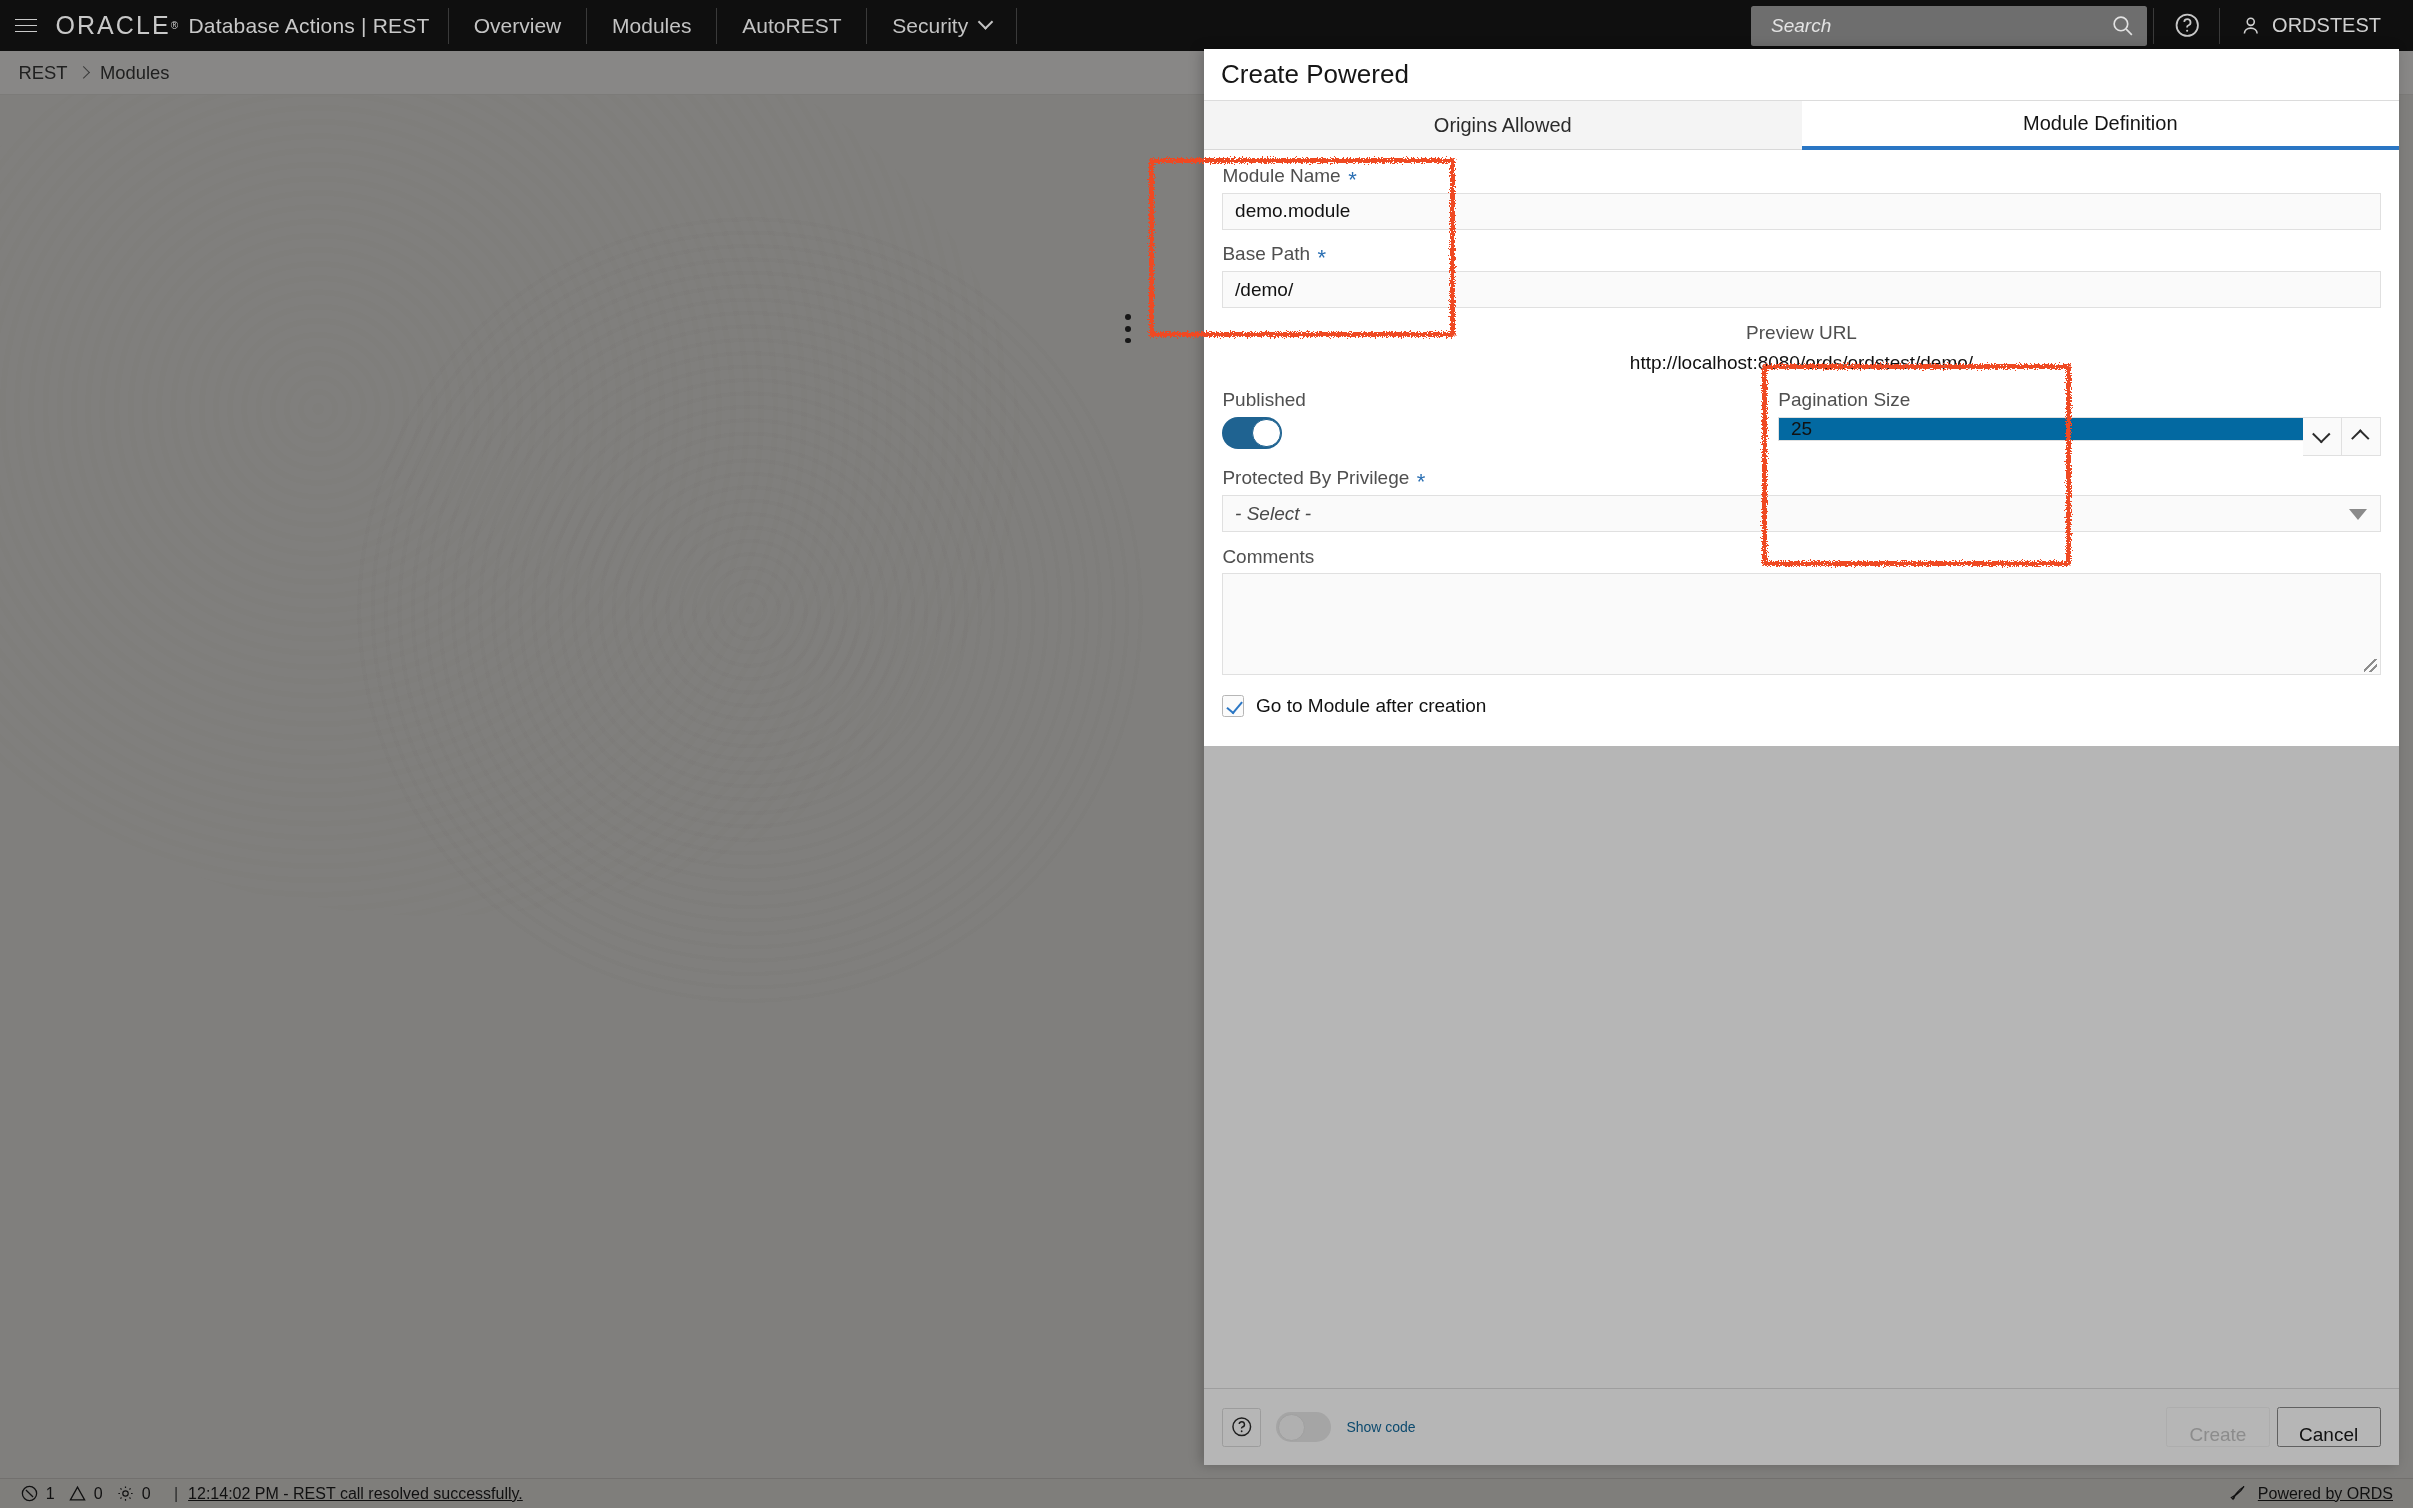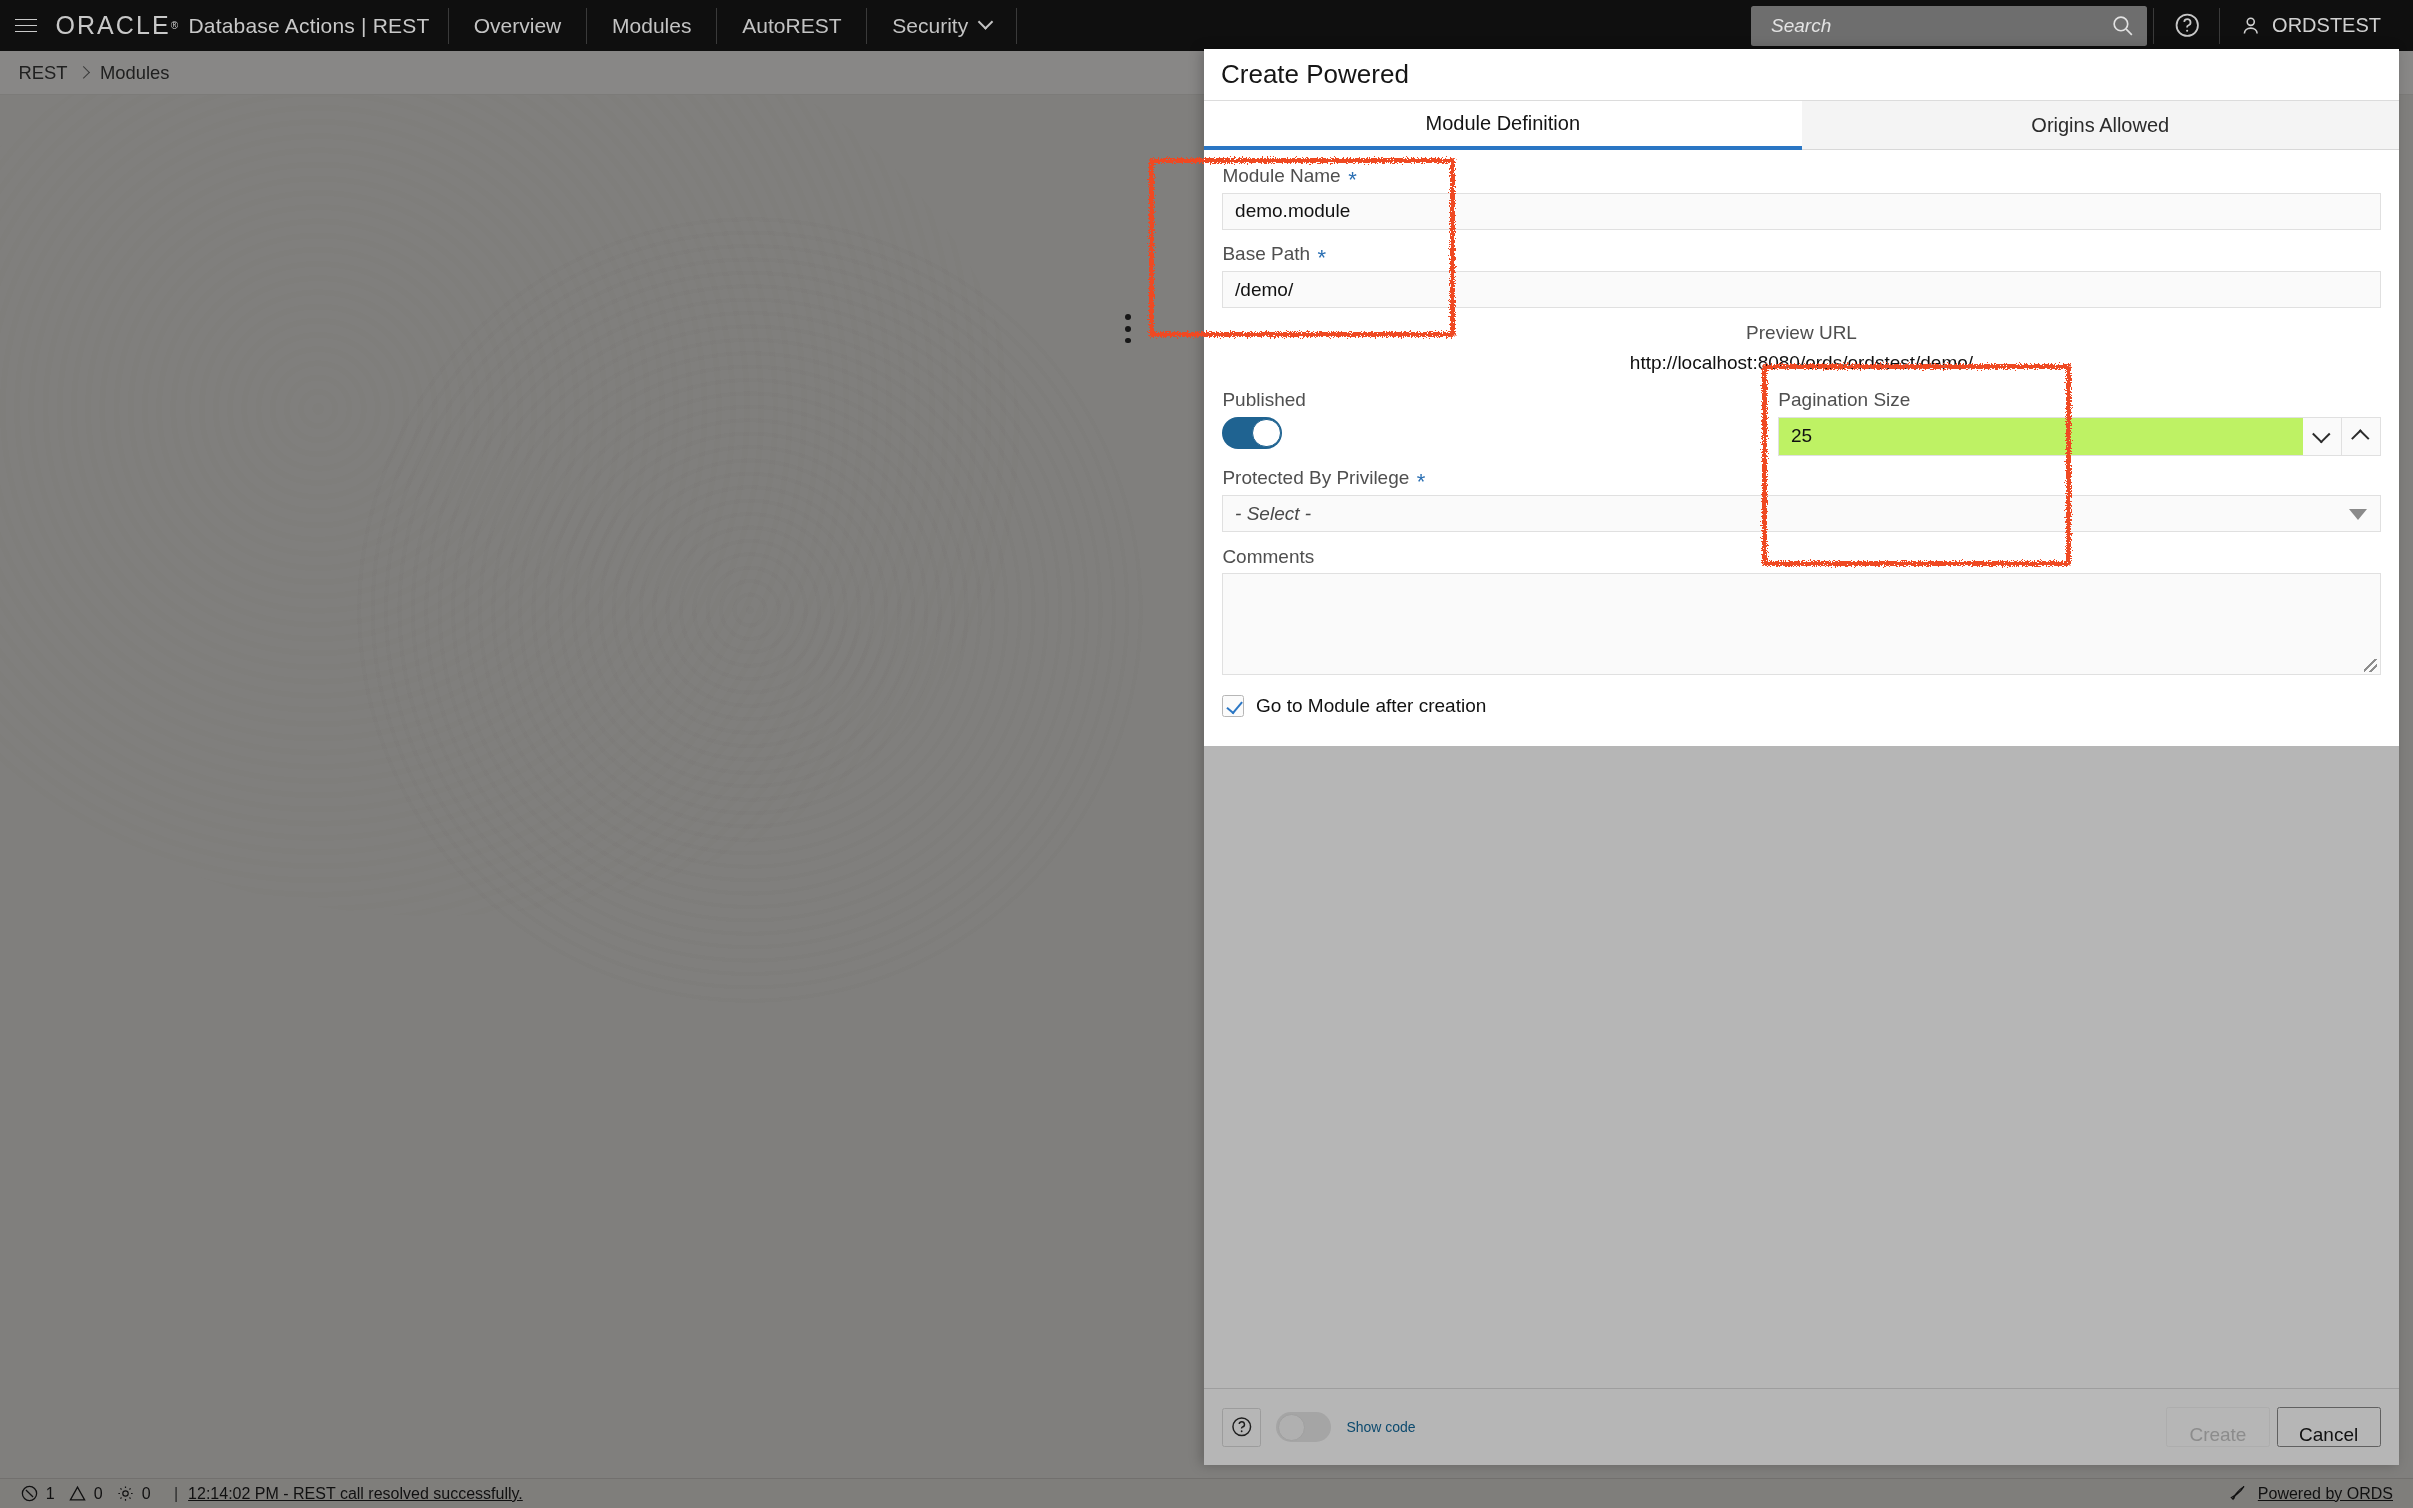--- a/index.html
+++ b/index.html
@@ -252,21 +252,21 @@
   .toggle {
     width: 60px; height: 32px; border-radius: 16px; background: #1f6391;
     position: relative; cursor: pointer; margin-top: 5px; margin-bottom: 13.4px;
   }
   .toggle .knob {
     position: absolute; right: 1.7px; top: 1.7px; width: 28.5px; height: 28.5px;
     border-radius: 50%; background: #fff; border: 0.8px solid #1f6391;
   }
   .spinner-wrap { display: flex; width: 100%; }
   .spinner-input {
-    flex: 1; height: 39px; background: #bef264; border: 0.8px solid #e0e0e0;
+    flex: 1; height: 24px; background: #0369a1; border: 0.8px solid #e0e0e0;
     border-right: 0; display: flex; align-items: center; padding: 0 11.7px;
     font-size: 19px; color: #111;
   }
   .spin-btn {
     width: 39px; height: 39px; background: #fafafa; border: 0.8px solid #e0e0e0;
     border-left: 0; display: flex; align-items: center; justify-content: center;
     cursor: pointer;
   }
   .chev {
     width: 12.6px; height: 12.6px; border-right: 2.9px solid #2b2b2b;
@@ -545,25 +545,25 @@
       </div>
     </div>
   </div>
 
   <div class="dialog">
     <div class="dlg-header">
       <span class="dlg-title">Create Powered</span>
     </div>
 
     <div class="dlg-tabs">
+      <div class="dlg-tab">
+        <span>Origins Allowed</span>
+      </div>
       <div class="dlg-tab active">
         <span>Module Definition</span>
-      </div>
-      <div class="dlg-tab">
-        <span>Origins Allowed</span>
       </div>
     </div>
 
     <div class="dlg-form">
 
       <div class="fld">
         <div class="fld-label">
           <span>Module Name</span>
           <span class="req">*</span>
         </div>

